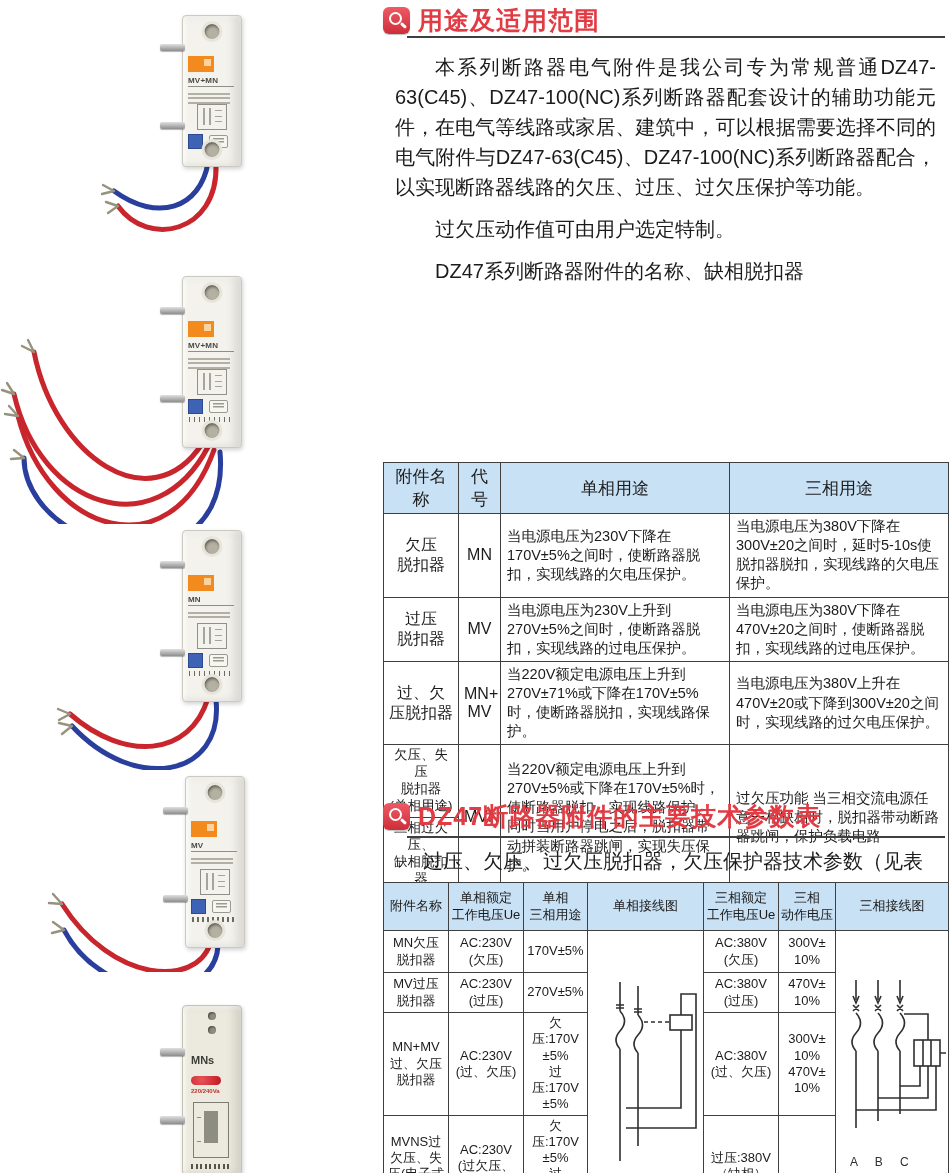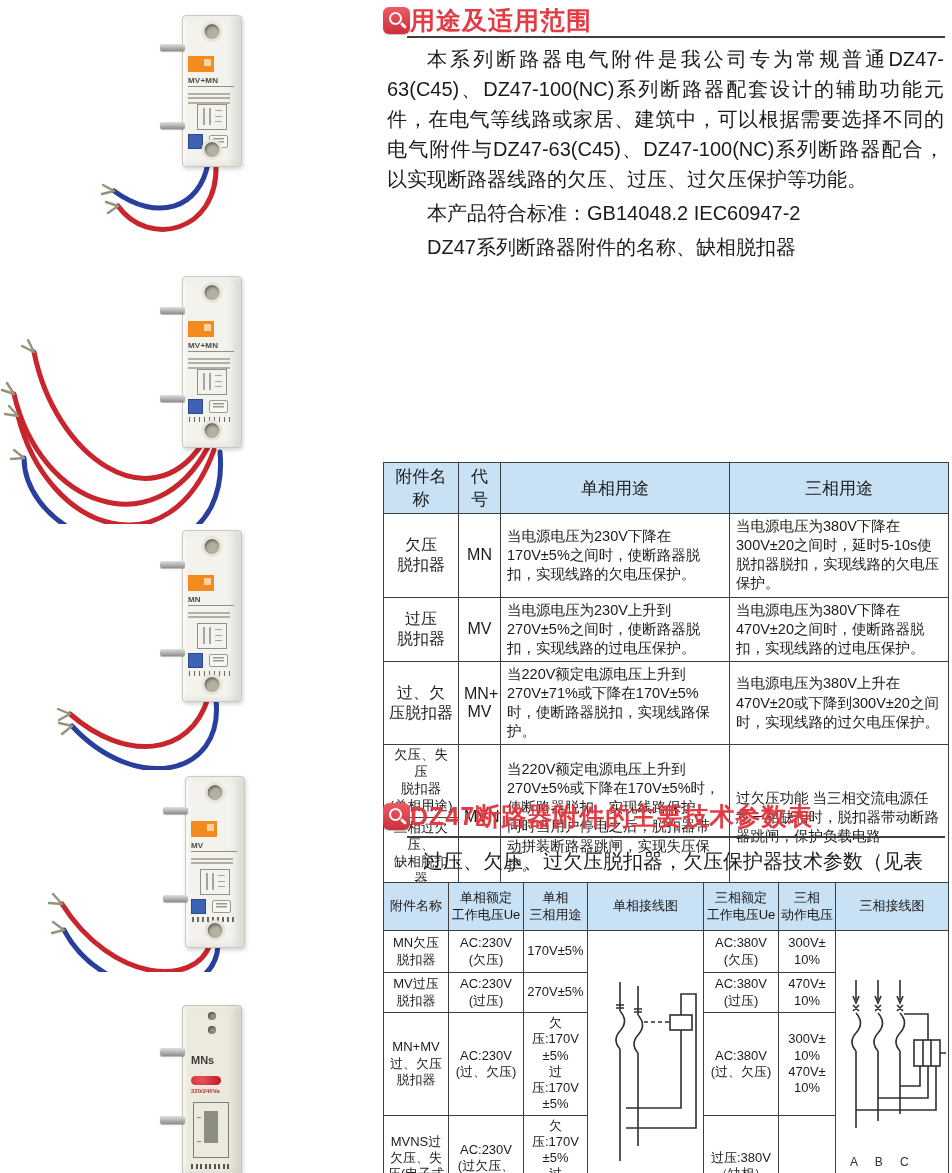--- a/index.html
+++ b/index.html
@@ -2,30 +2,30 @@
 <html><head>
 <meta charset="utf-8">
 <style>
   html,body{margin:0;padding:0;background:#fff;}
   body{width:952px;height:1173px;position:relative;overflow:hidden;
        font-family:"Liberation Sans","DejaVu Sans",sans-serif;color:#1b1b1b;}
   .page{position:absolute;inset:0;background:#fff;}
 
   
   .content{position:absolute;left:383px;top:0;width:565px;height:1173px;}
-  .sec-head{position:absolute;left:0;display:flex;align-items:center;}
+  .sec-head{position:absolute;left:0;display:flex;align-items:center;gap:8px;}
   .mag{width:27px;height:27px;border-radius:6px;flex:0 0 27px;
        background:linear-gradient(180deg,#ef5a64,#cd2f3a);position:relative;box-shadow:0 1px 1px rgba(0,0,0,.25);}
   .mag::before{content:"";position:absolute;left:6px;top:5px;width:9px;height:9px;border:2.5px solid #fff;border-radius:50%;}
   .mag::after{content:"";position:absolute;left:17px;top:17px;width:7px;height:3px;background:#fff;border-radius:2px;transform:rotate(42deg);}
   .sec-title{font-size:25px;font-weight:bold;color:#e23b43;letter-spacing:1px;white-space:nowrap;}
   .rule{position:absolute;left:24px;right:3px;height:2px;background:#3f3f3f;}
 
   .s1-text{position:absolute;left:0;top:40px;width:565px;font-size:20px;line-height:30px;text-align:justify;}
-  .s1-text p{margin:4px;text-indent:2em;}
+  .s1-text p{margin:12px;text-indent:2em;}
 
   .subtitle{position:absolute;left:0;top:846px;width:565px;font-size:20px;line-height:30px;margin:0;text-indent:2em;}
 
   
   table{border-collapse:collapse;table-layout:fixed;position:absolute;left:0;background:#fff;}
   th,td{border:1px solid #3f3f3f;padding:2px 5px;vertical-align:middle;overflow:hidden;}
   th{background:#c9e1f5;font-weight:normal;}
   .t1{top:462px;width:565px;}
   .t1 th{font-size:17px;}
   .t1 td.nm{font-size:16px;text-align:center;white-space:pre-line;line-height:1.25;}
@@ -218,21 +218,21 @@
   <main class="content">
 
     <header class="sec-head" style="top:4px;">
       <span class="mag"></span>
       <h1 class="sec-title" style="margin:0;">用途及适用范围</h1>
     </header>
     <div class="rule" style="top:36px;"></div>
 
     <div class="s1-text">
       <p>本系列断路器电气附件是我公司专为常规普通DZ47-63(C45)、DZ47-100(NC)系列断路器配套设计的辅助功能元件，在电气等线路或家居、建筑中，可以根据需要选择不同的电气附件与DZ47-63(C45)、DZ47-100(NC)系列断路器配合，以实现断路器线路的欠压、过压、过欠压保护等功能。</p>
-      <p>本产品符合标准：GB14048.2 IEC60947-2</p>
+      <p>过欠压动作值可由用户选定特制。</p>
       <p>DZ47系列断路器附件的名称、缺相脱扣器</p>
     </div>
 
     <table class="t1">
       <colgroup>
           <col style="width:75px">
           <col style="width:42px">
           <col style="width:229px">
           <col style="width:219px">
         </colgroup>

